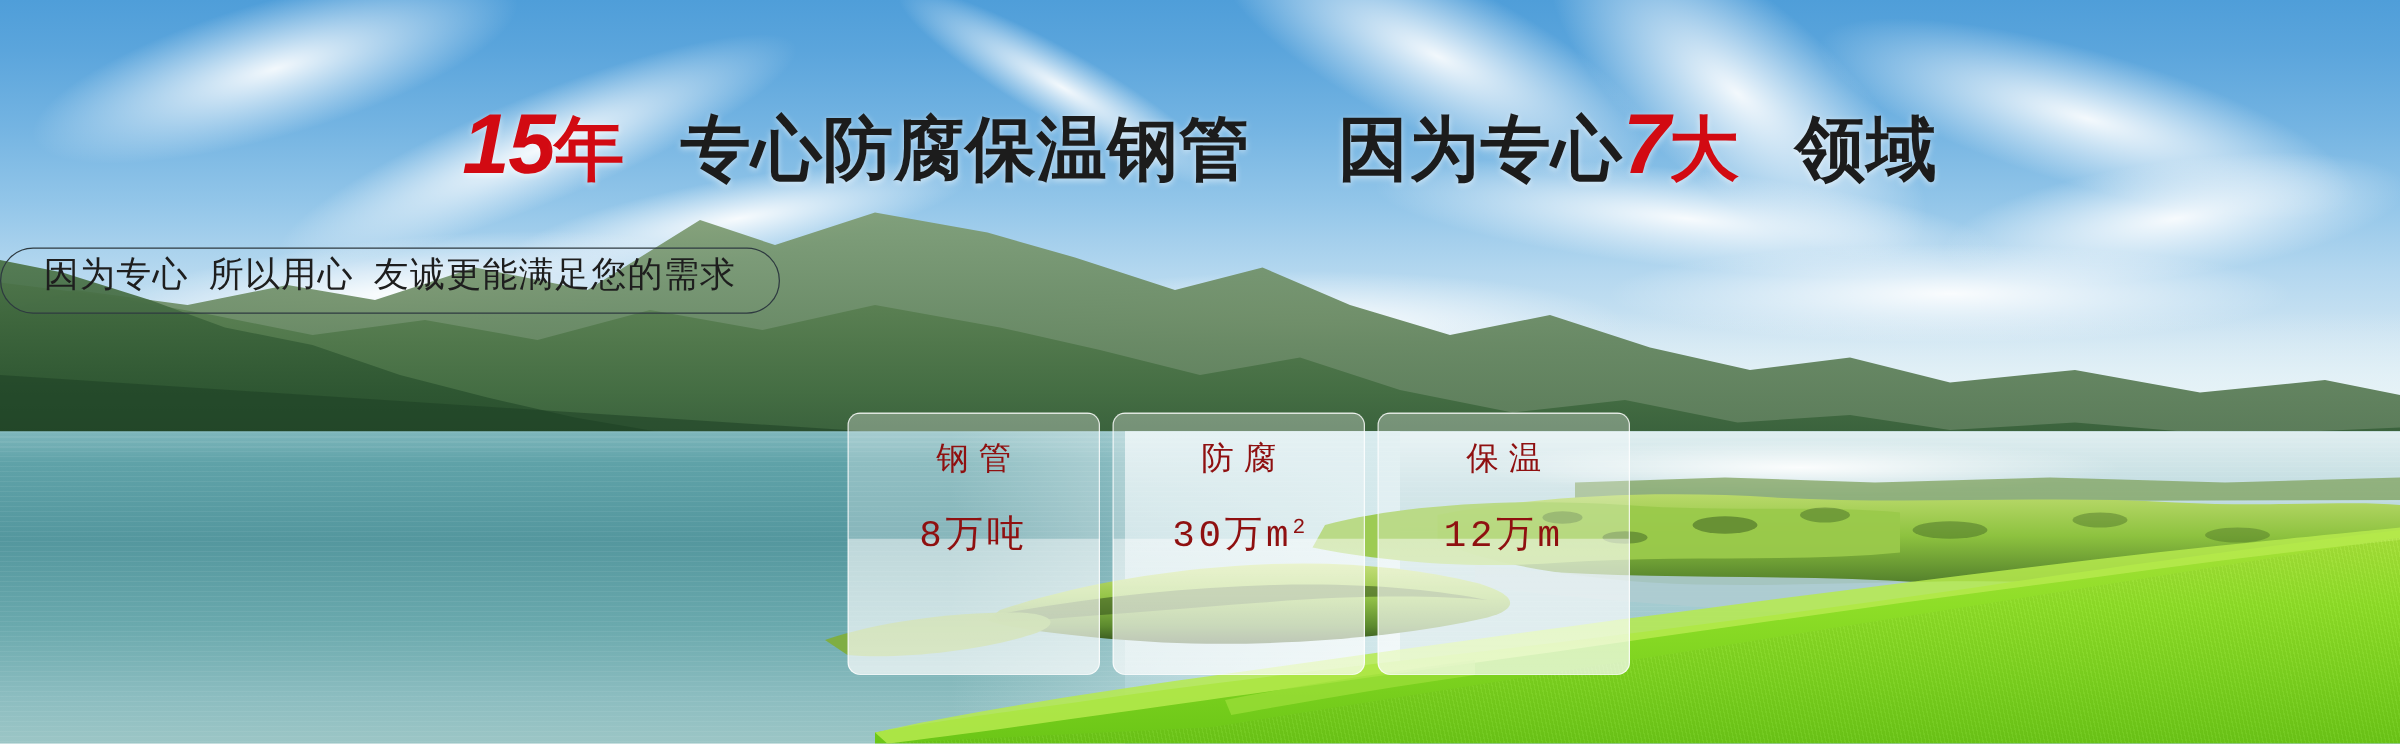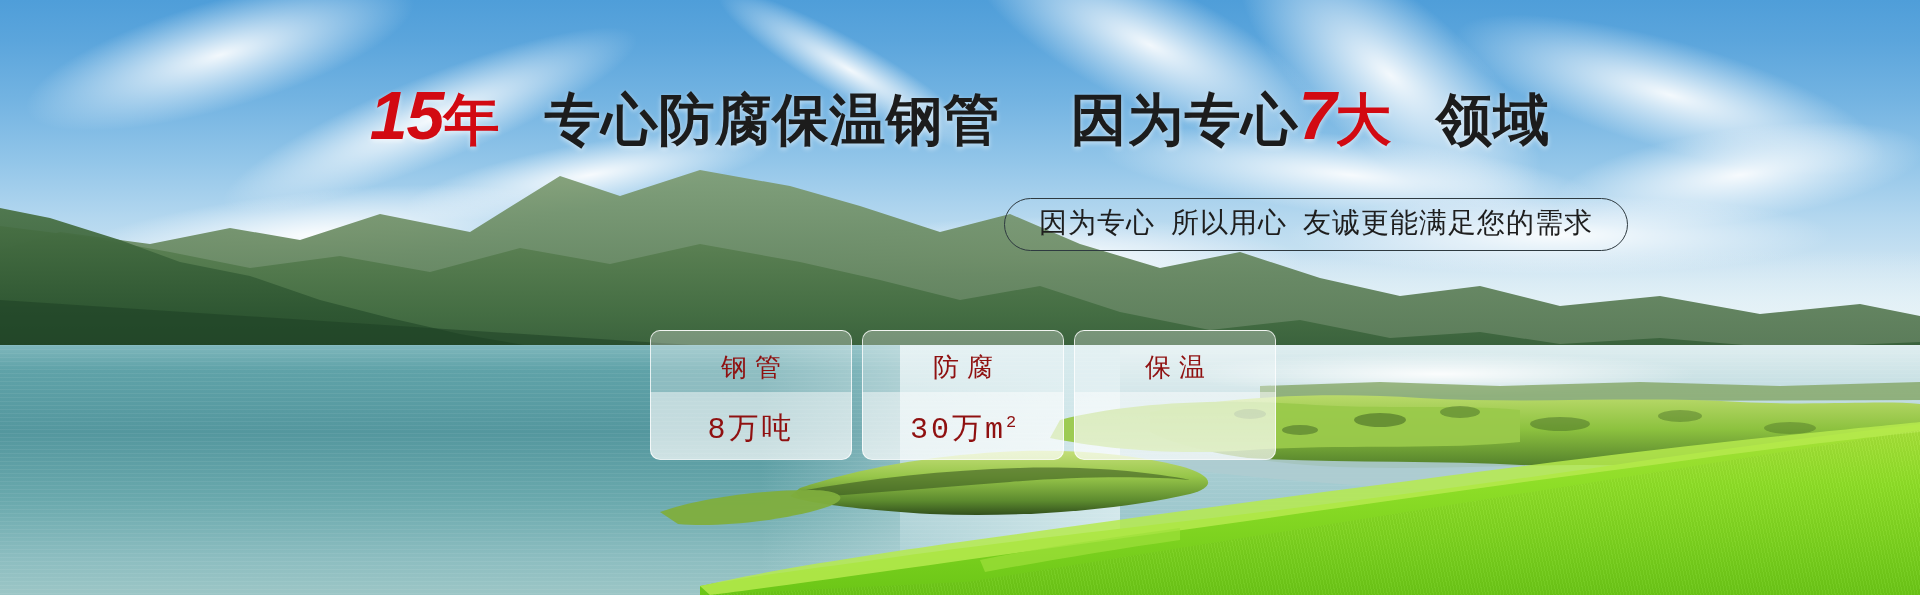--- a/index.html
+++ b/index.html
@@ -110,41 +110,41 @@
   .headline .hl-num{
     font-size:68px;
     letter-spacing:-1px;
     font-style:italic;
     font-weight:bold;
   }
   .headline .hl-gap{display:inline-block;width:26px;}
 
   
   .pill-wrap{
-    position:absolute; left:0; top:198px; width:1628px; text-align:right;
+    position:absolute; left:0; top:198px; width:1628px; text-align:left;font-family:Liberation Mono, monospace;
   }
   .pill{
     display:inline-block;
     border:1.6px solid #2e3a40;
     border-radius:30px;
     padding:6px 34px 9px 34px;
     font-size:28px;
     line-height:36px;
     color:#1e1e1e;
     letter-spacing:1px;
     white-space:nowrap;
     background:rgba(255,255,255,.03);
   }
   .pill .sp{display:inline-block;width:16px;}
 
   
   .cards{
     position:absolute;
-    left:650px; top:330px;
-    width:626px; height:130px;
+    left:678px; top:330px;
+    width:626px; height:210px;
     display:flex;
     gap:10px;
   }
   .card{
     flex:1 1 0;
     border:1px solid rgba(255,255,255,.78);
     border-radius:10px;
     background:linear-gradient(to bottom,
         rgba(255,255,255,.30) 0%,
         rgba(255,255,255,.30) 48%,
@@ -335,17 +335,18 @@
       <div class="card-value"><span>8万吨</span><sup></sup></div>
     </div>
 
     <div class="card">
       <div class="card-label">防腐</div>
       <div class="card-value"><span>30万m</span><sup>2</sup></div>
     </div>
 
     <div class="card">
       <div class="card-label">保温</div>
+      <div class="card-value"><span>12万m</span><sup></sup></div>
     </div>
 
   </div>
 
 </div>
 
 </body></html>

